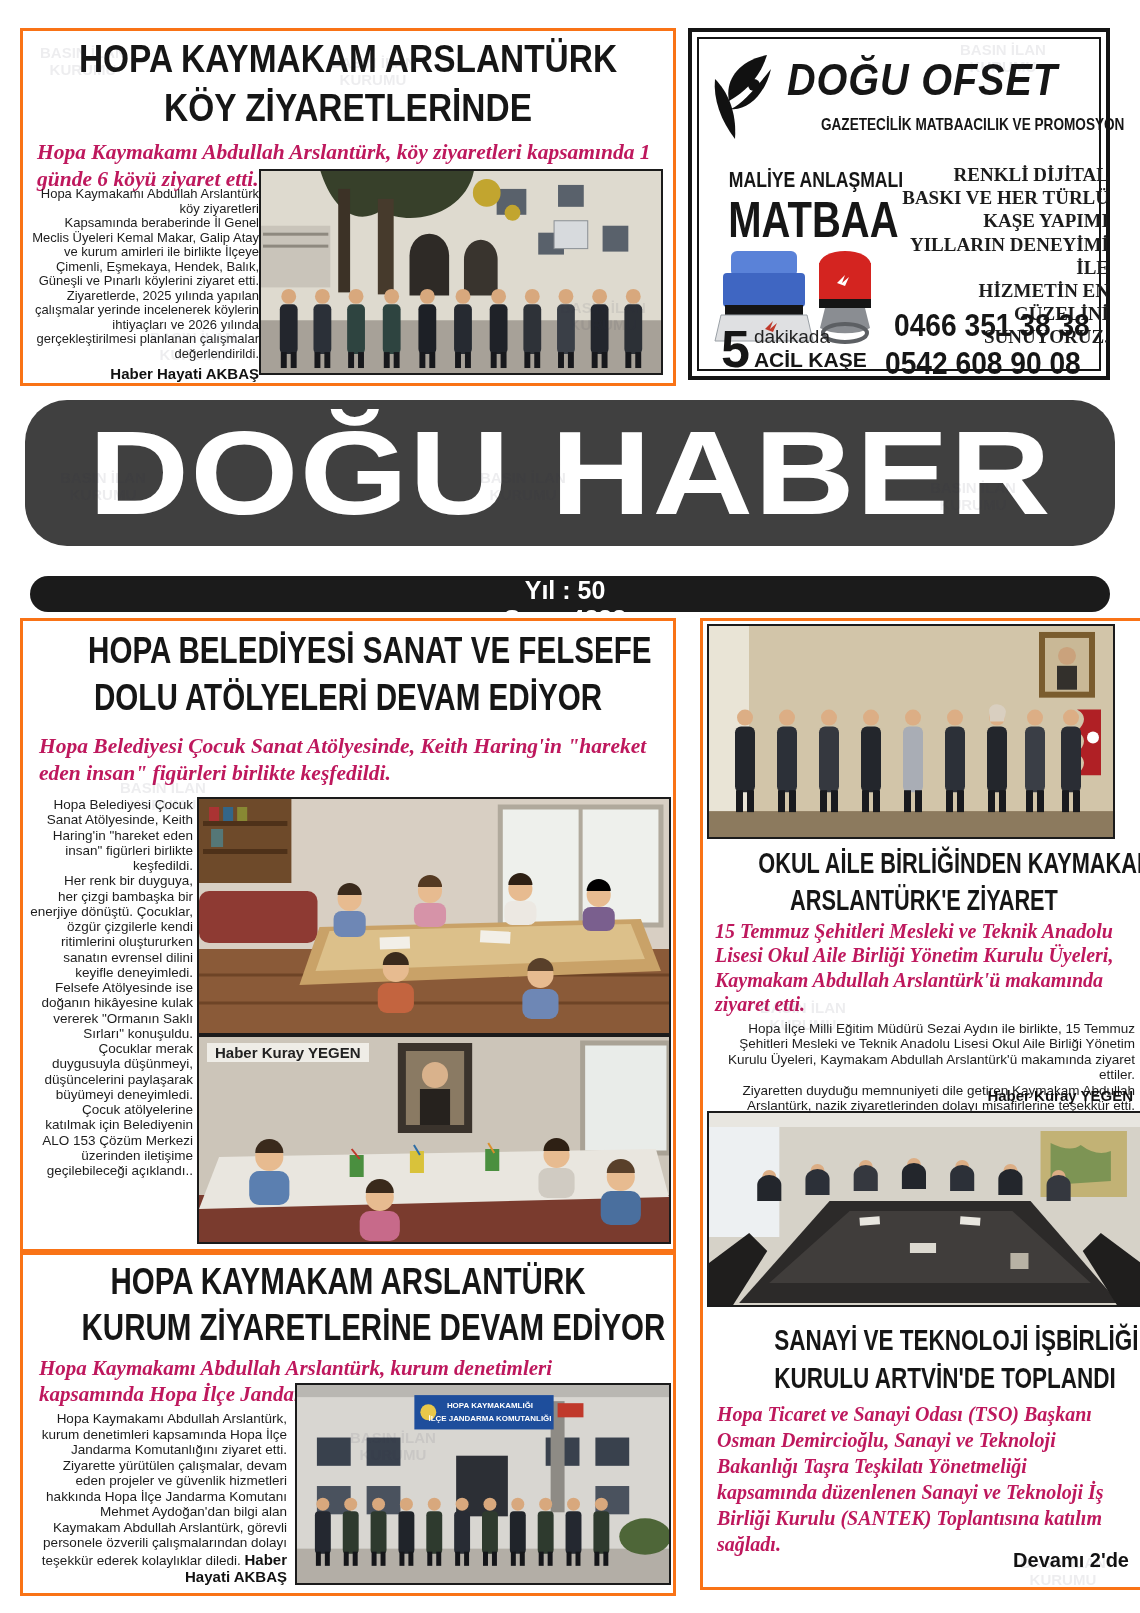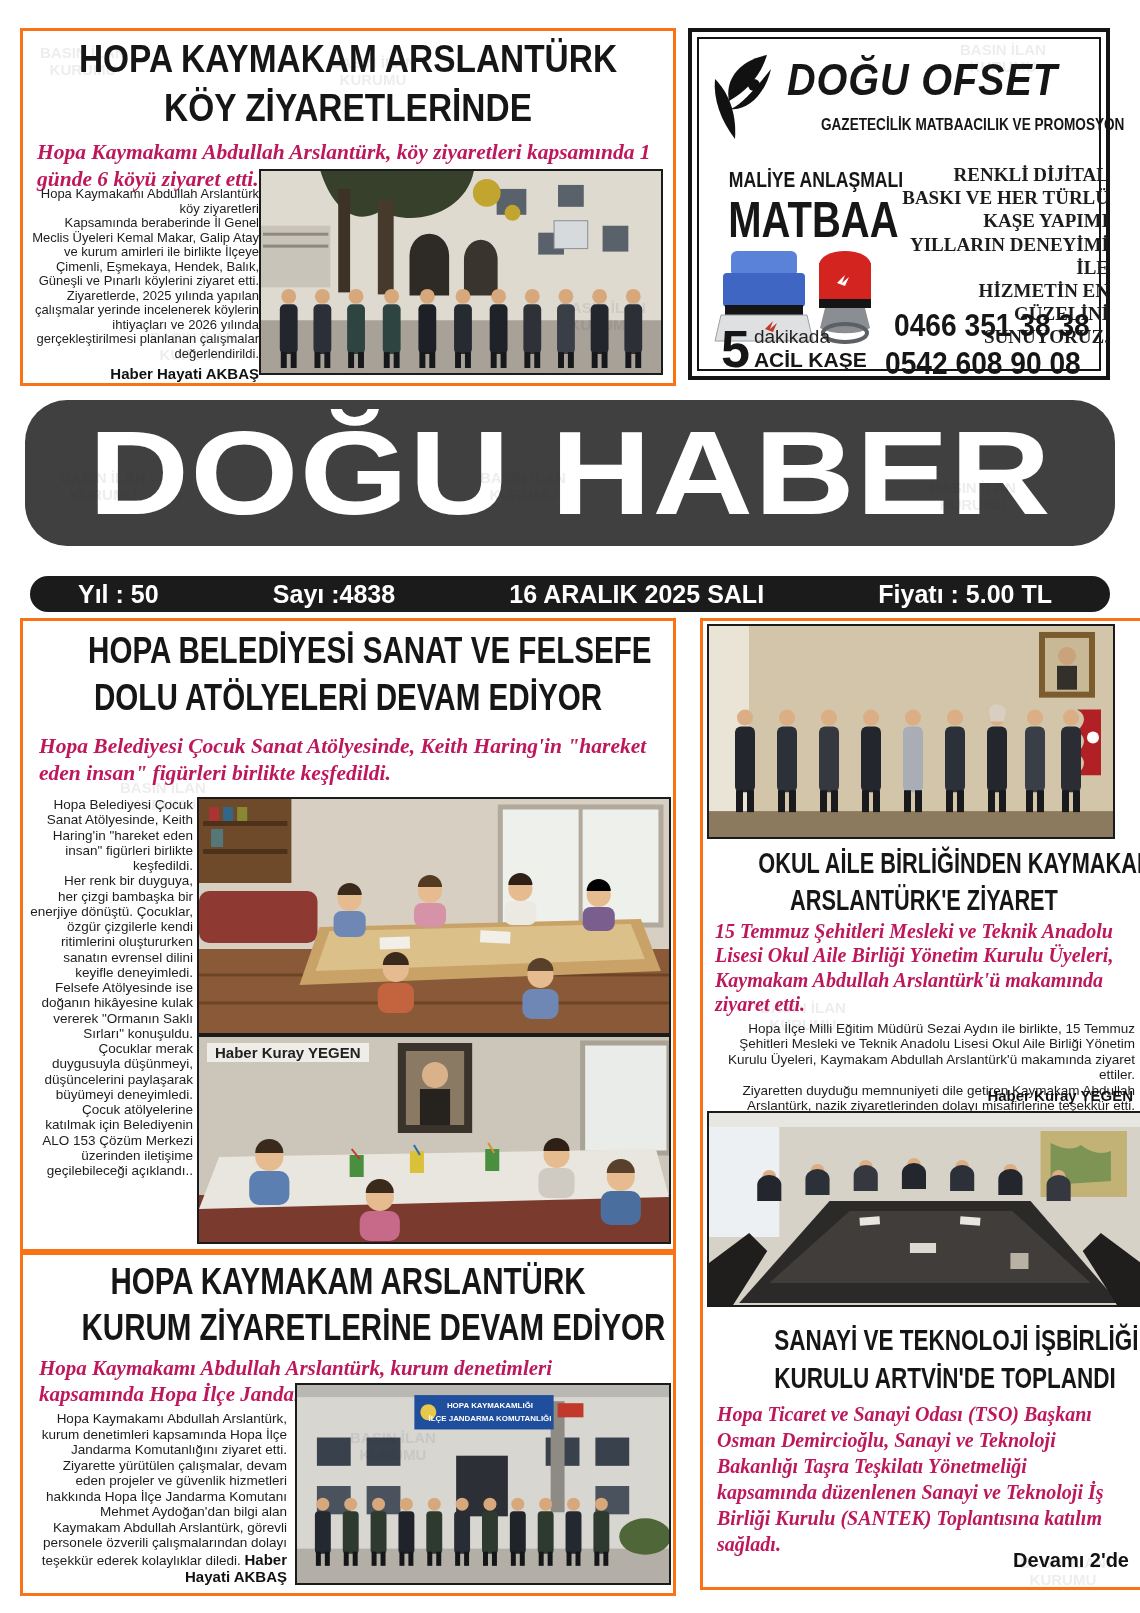--- a/index.html
+++ b/index.html
@@ -20,21 +20,21 @@
   .wm{position:absolute;color:rgba(50,50,75,.085);font:bold 15px "Liberation Sans",sans-serif;
       text-align:center;white-space:pre-line;pointer-events:none;z-index:6;line-height:1.1;}
   
   #masthead{position:absolute;left:25px;top:400px;width:1090px;height:146px;border-radius:42px;
             display:flex;align-items:center;justify-content:center;}
   #masthead .t{font:bold 118px "Liberation Sans",sans-serif;color:#fff;white-space:nowrap;
                transform:scaleX(1.18);letter-spacing:1px;}
   
   #datebar{position:absolute;left:30px;top:576px;width:1080px;height:36px;border-radius:18px;
            display:flex;align-items:center;justify-content:space-between;padding:0 58px 0 48px;
-           box-sizing:border-box;}
+           box-sizing:border-box;flex-direction:column;}
   #datebar span{color:#fff;font-weight:bold;font-size:25px;white-space:nowrap;}
   
   #ad-inner{position:absolute;inset:5px;border:2px solid #141414;}
 </style>
 </head>
 <body>
 
 <div id="page">
 
   <span class="wm" style="left:40px;top:45px;">BASIN İLAN

